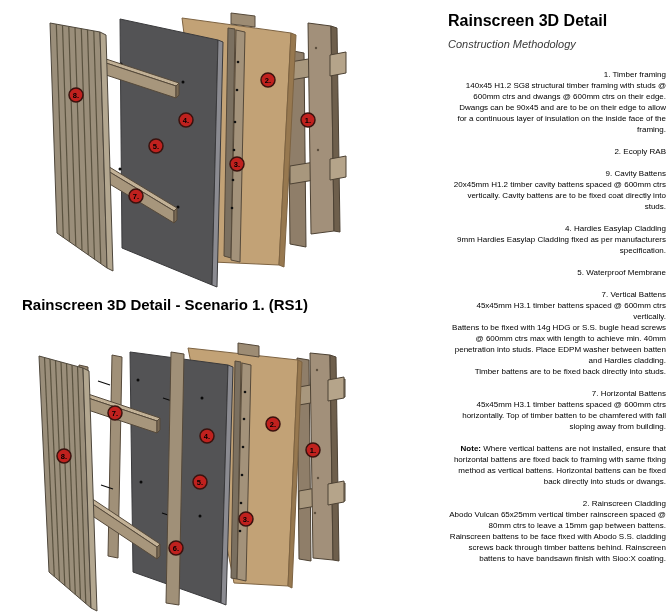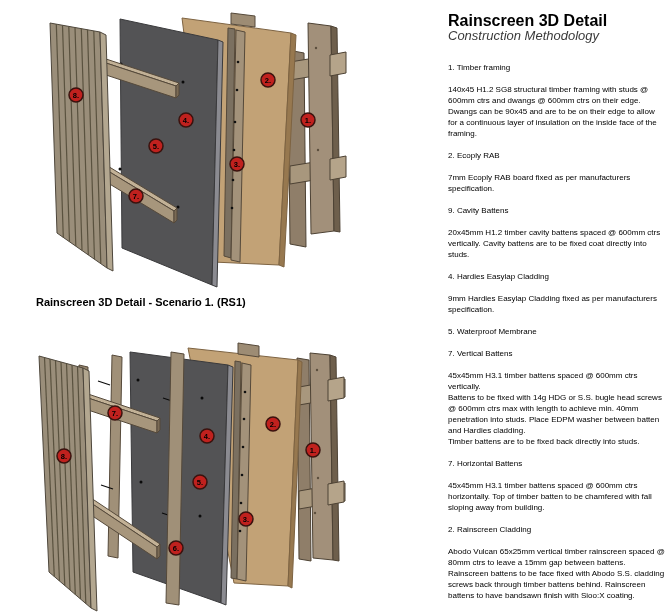--- a/index.html
+++ b/index.html
@@ -4,30 +4,30 @@
 <style>
   html,body { margin:0; padding:0; background:#ffffff; }
   .page {
     position:relative; width:668px; height:616px; background:#ffffff;
     font-family:"Liberation Sans", sans-serif; color:#000; overflow:hidden;
   }
   .diagram-svg { position:absolute; left:0; }
   #svg-top    { top:0; }
   #svg-bottom { top:315px; }
   .caption {
-    position:absolute; left:36px; top:296px;
-    font-size:11px; font-weight:bold; letter-spacing:0;
+    position:absolute; left:22px; top:296px;
+    font-size:15px; font-weight:bold; letter-spacing:0;
   }
   .right-col { position:absolute; left:448px; top:13px; width:218px; }
   .doc-title { font-size:16px; font-weight:bold; line-height:15px; }
-  .doc-subtitle { font-size:13px; font-style:italic; color:#3a3a3a; margin-top:0; }
-  .sections { margin-top:19px; font-size:8px; line-height:11px; }
+  .doc-subtitle { font-size:11px; font-style:italic; color:#3a3a3a; margin-top:10px; }
+  .sections { margin-top:19px; font-size:8px; line-height:11px;text-align:right; }
   .section { margin-bottom:11px; }
   .sec-heading { }
-  .sec-body { white-space:pre-line;margin-top:11px; }
+  .sec-body { white-space:pre-line; }
   .sec-body b { font-weight:bold; }
   svg text.mk { font-family:"Liberation Sans", sans-serif; font-weight:bold; }
 </style>
 </head>
 <body>
 
 <div class="page">
 
   <svg id="svg-top" class="diagram-svg" width="445" height="300" viewBox="0 0 445 300">
 
@@ -259,21 +259,20 @@
   <div class="right-col">
     <div class="doc-title">Rainscreen 3D Detail</div>
     <div class="doc-subtitle">Construction Methodology</div>
     <div class="sections" id="spec-sections">
         <div class="section">
           <div class="sec-heading">1. Timber framing</div>
           <div class="sec-body">140x45 H1.2 SG8 structural timber framing with studs @ 600mm ctrs and dwangs @ 600mm ctrs on their edge. Dwangs can be 90x45 and are to be on their edge to allow for a continuous layer of insulation on the inside face of the framing.</div>
         </div>
         <div class="section">
           <div class="sec-heading">2. Ecoply RAB</div>
-          <div class="sec-body">7mm Ecoply RAB board fixed as per manufacturers specification.</div>
         </div>
         <div class="section">
           <div class="sec-heading">9. Cavity Battens</div>
           <div class="sec-body">20x45mm H1.2 timber cavity battens spaced @ 600mm ctrs vertically. Cavity battens are to be fixed coat directly into studs.</div>
         </div>
         <div class="section">
           <div class="sec-heading">4. Hardies Easylap Cladding</div>
           <div class="sec-body">9mm Hardies Easylap Cladding fixed as per manufacturers specification.</div>
         </div>
         <div class="section">
@@ -283,19 +282,22 @@
           <div class="sec-heading">7. Vertical Battens</div>
           <div class="sec-body">45x45mm H3.1 timber battens spaced @ 600mm ctrs vertically.
 Battens to be fixed with 14g HDG or S.S. bugle head screws @ 600mm ctrs max with length to achieve min. 40mm penetration into studs. Place EDPM washer between batten and Hardies cladding.
 Timber battens are to be fixed back directly into studs.</div>
         </div>
         <div class="section">
           <div class="sec-heading">7. Horizontal Battens</div>
           <div class="sec-body">45x45mm H3.1 timber battens spaced @ 600mm ctrs horizontally. Top of timber batten to be chamfered with fall sloping away from building.</div>
         </div>
         <div class="section">
+          <div class="sec-body"><b>Note:</b> Where vertical battens are not installed, ensure that horizontal battens are fixed back to framing with same fixing method as vertical battens. Horizontal battens can be fixed back directly into studs or dwangs.</div>
+        </div>
+        <div class="section">
           <div class="sec-heading">2. Rainscreen Cladding</div>
           <div class="sec-body">Abodo Vulcan 65x25mm vertical timber rainscreen spaced @ 80mm ctrs to leave a 15mm gap between battens. Rainscreen battens to be face fixed with Abodo S.S. cladding screws back through timber battens behind. Rainscreen battens to have bandsawn finish with Sioo:X coating.</div>
         </div>
       </div>
   </div>
 
 </div>
 
 </body></html>

